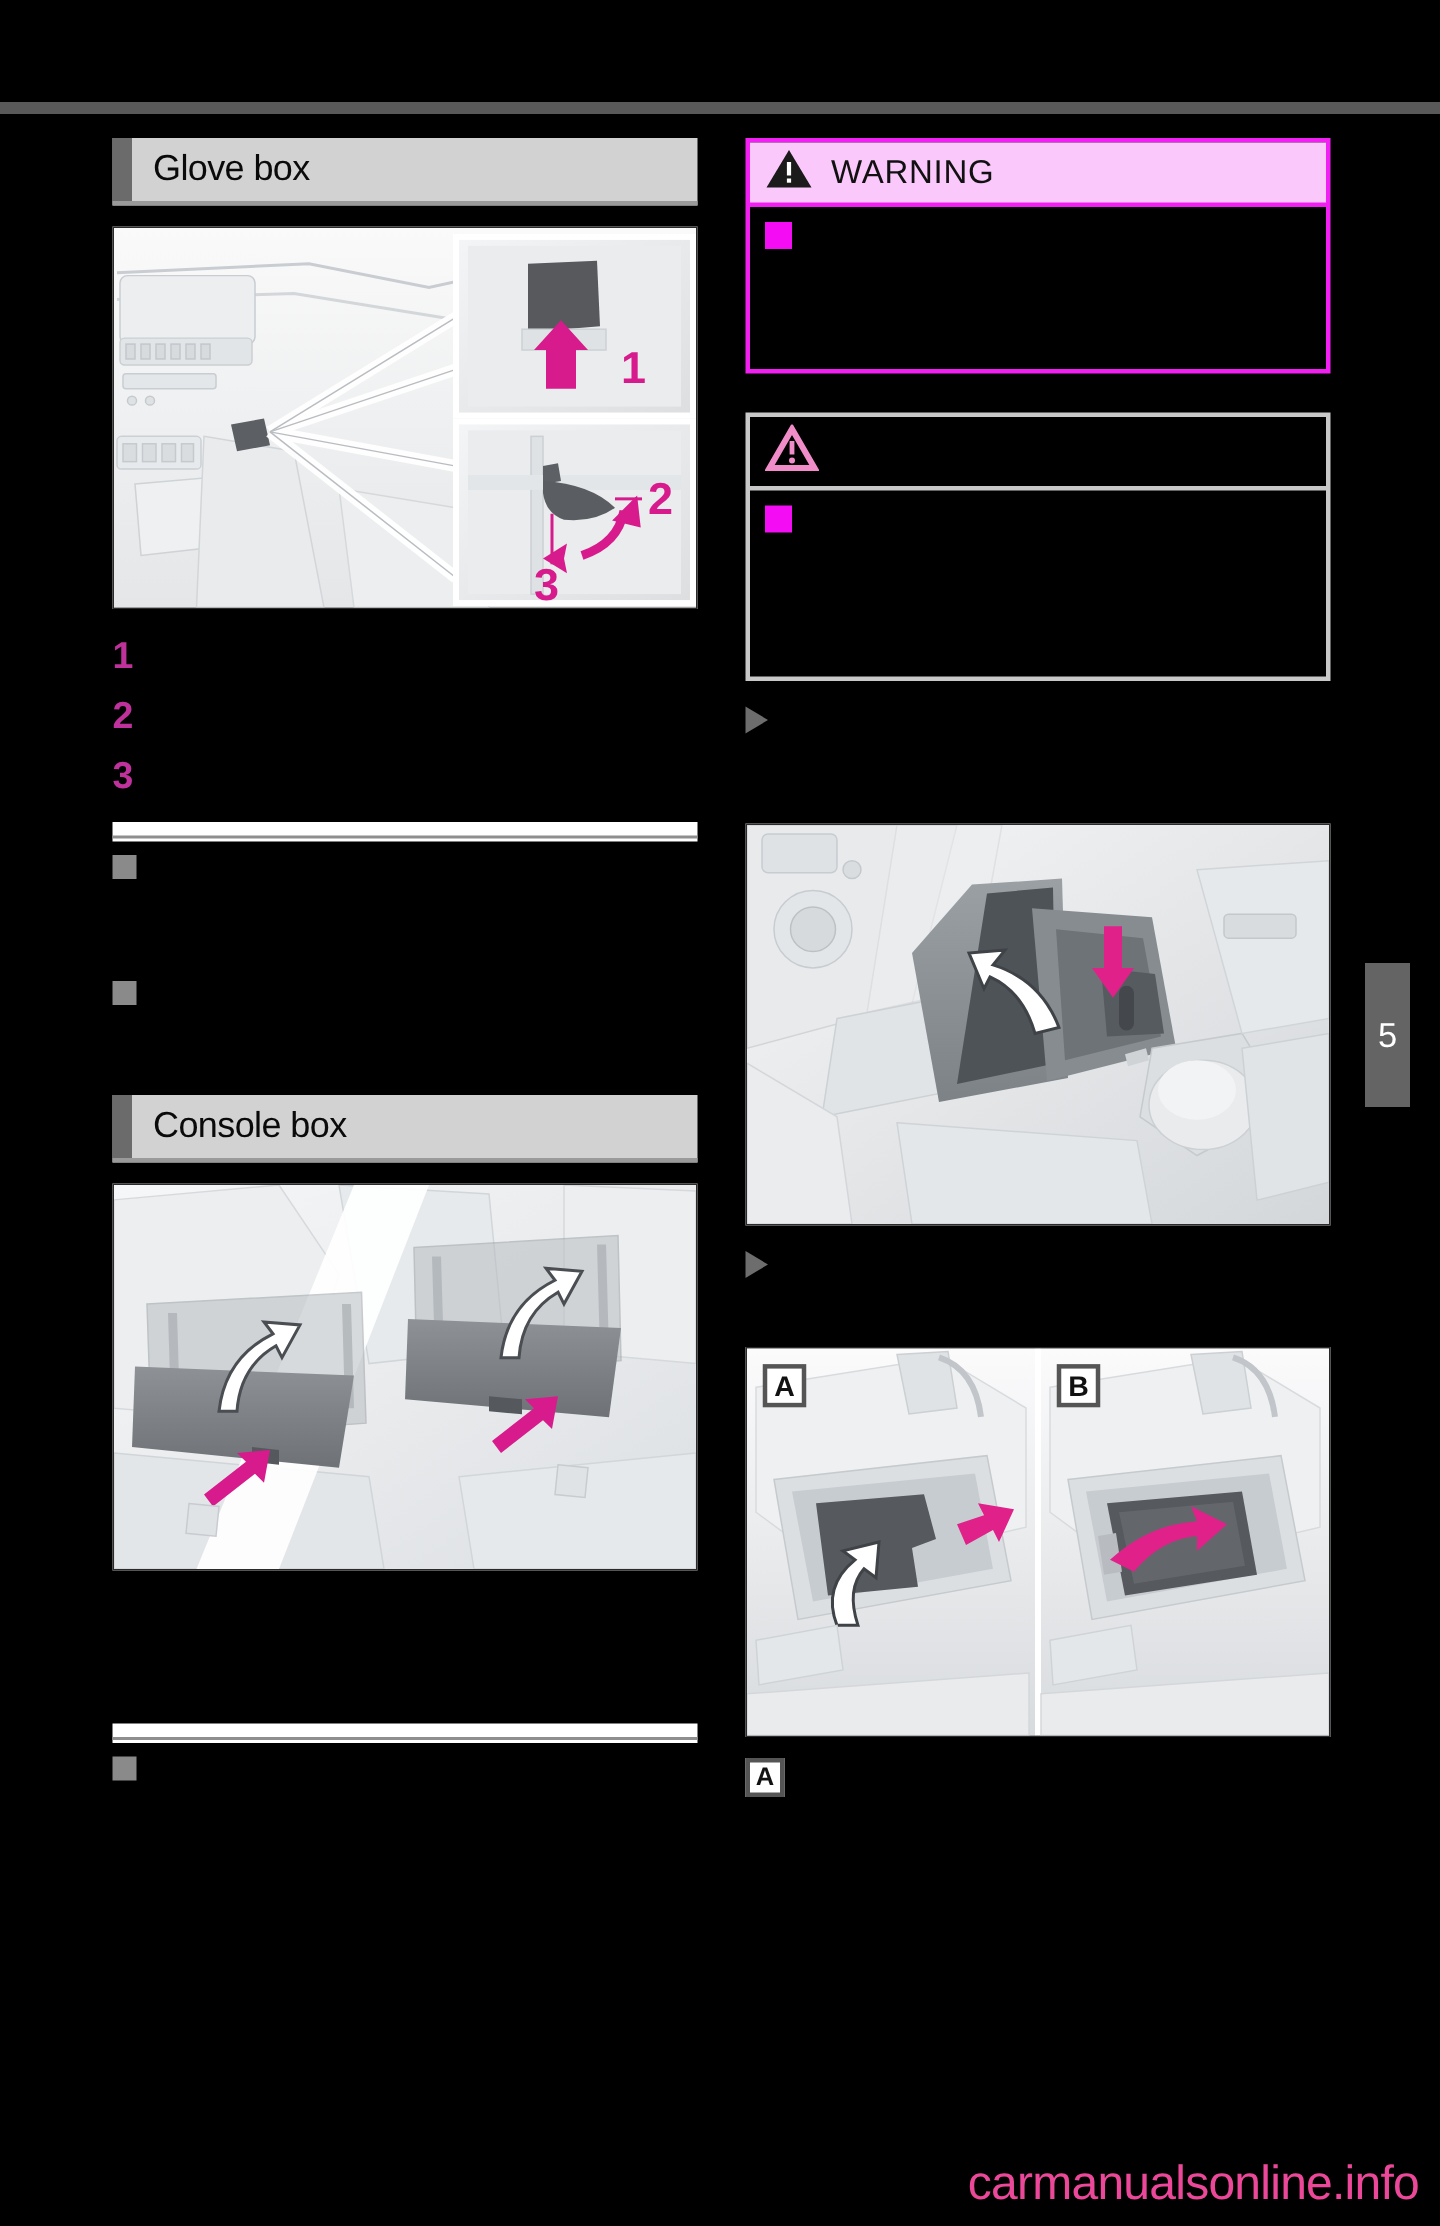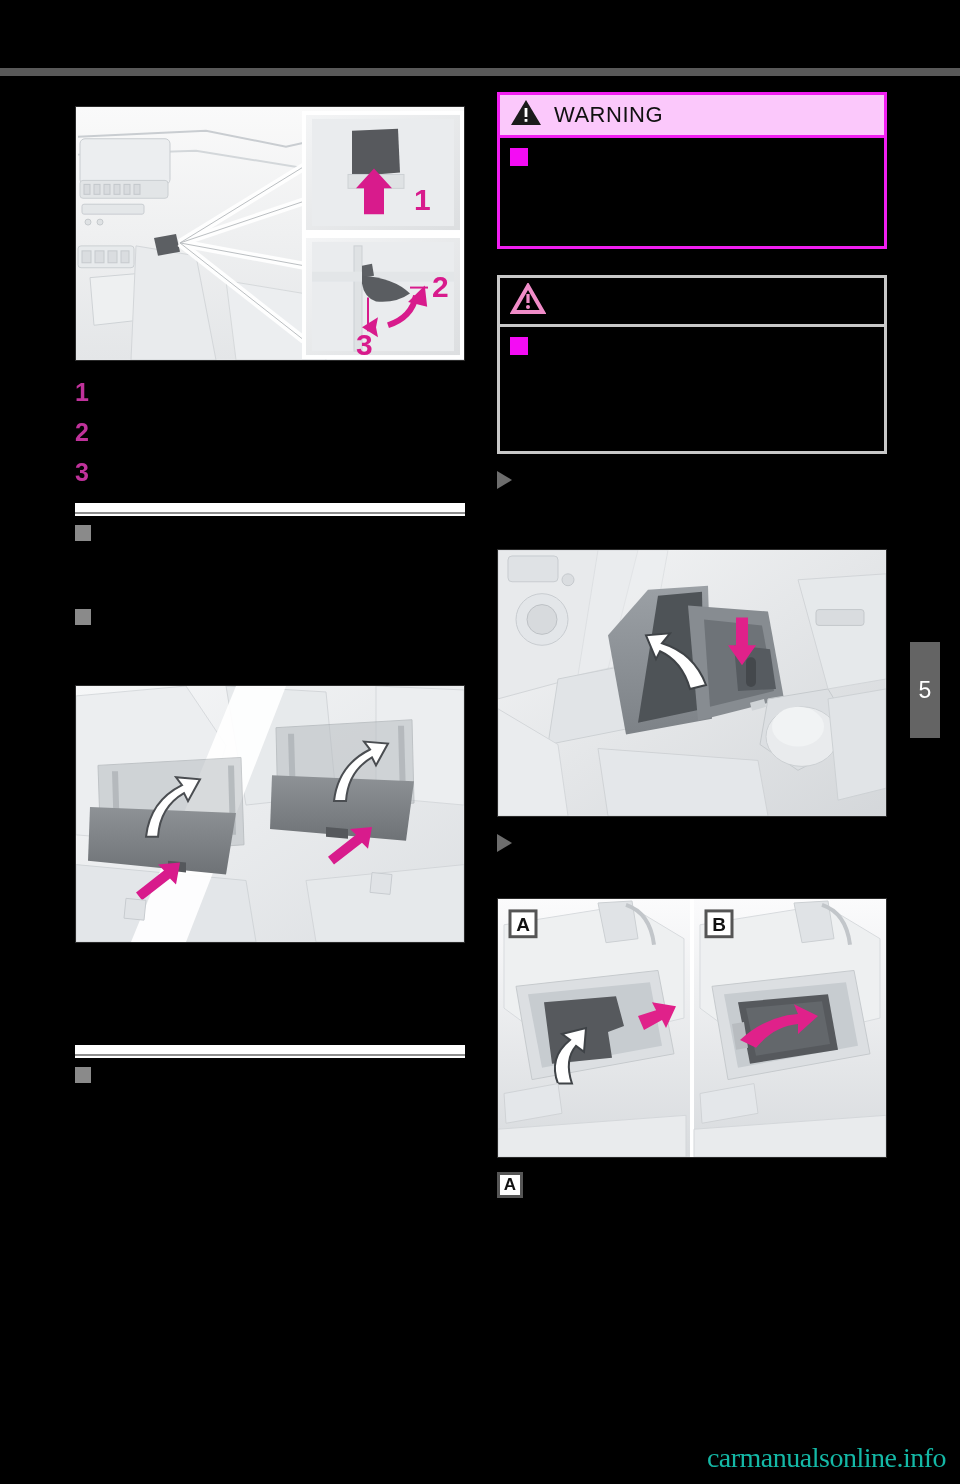--- a/index.html
+++ b/index.html
@@ -97,33 +97,37 @@
 
   
   .chap-tab{
     position:absolute;left:910px;top:642px;width:30px;height:96px;
     background:#646464;color:#fff;display:flex;align-items:center;justify-content:center;
     font-size:23px;
   }
 
   
   .watermark{
-    position:absolute;right:14px;bottom:10px;color:#14b8a6;
-    font-size:28px;letter-spacing:-0.5px;font-family:Liberation Serif, serif;
+    position:absolute;right:14px;bottom:10px;color:#ec4899;
+    font-size:32px;letter-spacing:-0.5px;font-family:Liberation Sans, sans-serif;
   }
 </style>
 </head>
 <body>
 
 <div class="page">
 
   <div class="top-rule"></div>
 
   <div class="col-left">
 
+    <div class="sec-head">
+      <div class="tick"></div>
+      <div class="txt">Glove box</div>
+    </div>
 
     <div class="fig" style="height:255px;margin-top:14px;">
       <svg viewBox="0 0 388 255" preserveAspectRatio="none">
         <defs>
           <linearGradient id="dashg" x1="0" y1="0" x2="0" y2="1">
             <stop offset="0" stop-color="#fafafa"></stop>
               <stop offset="1" stop-color="#e4e6e8"></stop>
           </linearGradient>
           <linearGradient id="panelg" x1="0" y1="0" x2="1" y2="1">
             <stop offset="0" stop-color="#f4f5f6"></stop>
@@ -226,20 +230,24 @@
 
     <div class="body-txt" style="height:64px;"></div>
 
     <div class="subhead">
       <div class="sq"></div>
       <div class="lbl"></div>
     </div>
 
     <div class="body-txt" style="height:46px;"></div>
 
+    <div class="sec-head" style="margin-top:14px;">
+      <div class="tick"></div>
+      <div class="txt">Console box</div>
+    </div>
 
     <div class="fig" style="height:258px;margin-top:14px;">
       <svg viewBox="0 0 388 258" preserveAspectRatio="none">
         <defs>
           <linearGradient id="seatg" x1="0" y1="0" x2="1" y2="1">
             <stop offset="0" stop-color="#f6f7f8"></stop>
               <stop offset="1" stop-color="#dcdfe2"></stop>
           </linearGradient>
           <linearGradient id="lidg" x1="0" y1="0" x2="0" y2="1">
             <stop offset="0" stop-color="#8e9296"></stop>

